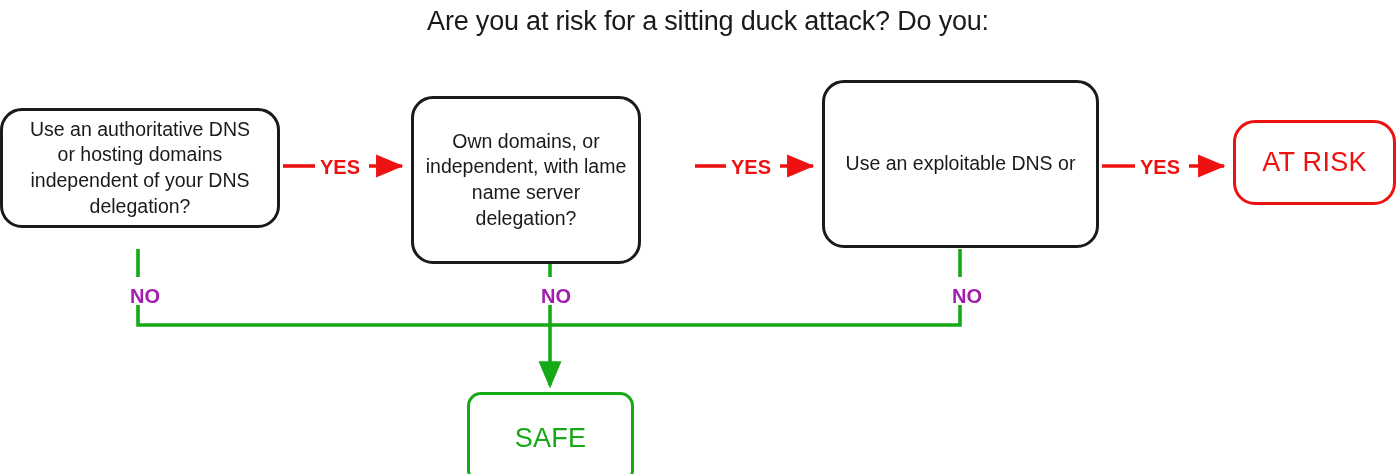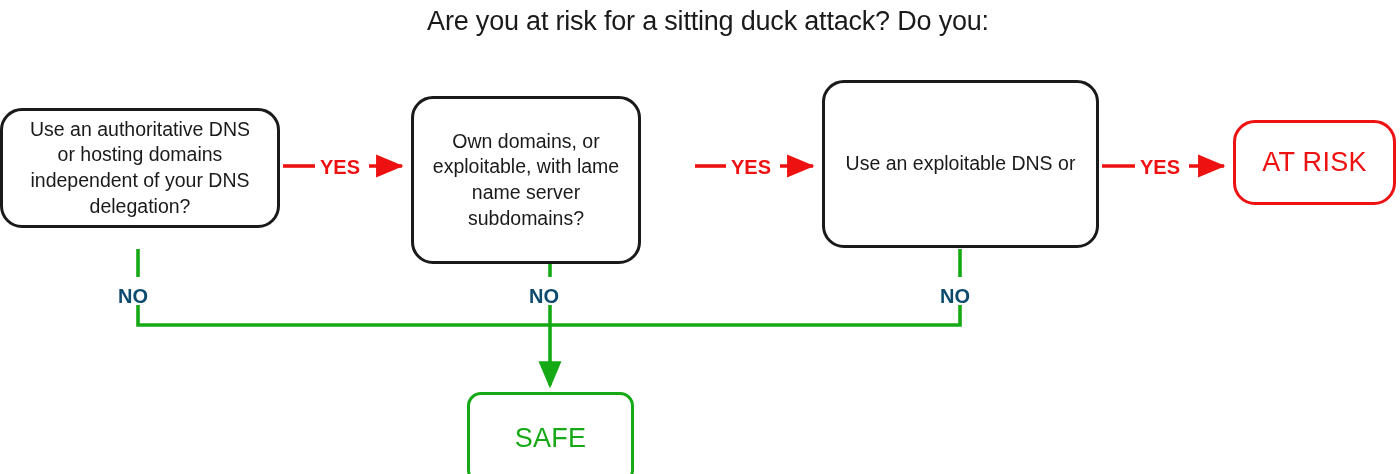--- a/index.html
+++ b/index.html
@@ -79,21 +79,21 @@
     color: #16a916;
   }
 
   .edge-label {
     position: absolute;
     font-size: 20px;
     font-weight: bold;
     white-space: nowrap;
   }
   .yes-label { color: #ee1111; text-align: right; }
-  .no-label  { color: #0c4a6e; }
+  .no-label  { color: #a21caf; margin-left: 12px; }
   #yes-1 { left: 320px;  top: 156px; }
   #yes-2 { left: 731px;  top: 156px; }
   #yes-3 { left: 1140px; top: 156px; }
   #no-1  { left: 118px;  top: 285px; }
   #no-2  { left: 529px;  top: 285px; }
   #no-3  { left: 940px;  top: 285px; }
 </style>
 </head>
 <body>
 
@@ -147,22 +147,22 @@
       <span>Use an authoritative DNS</span>
       <span>or hosting domains</span>
       <span>independent of your DNS</span>
       <span>delegation?</span>
     </div>
   </div>
 
   <div class="qbox" id="box-2">
     <div>
       <span>Own domains, or</span>
-      <span>exploitable, with lame</span>
-      <span>name server subdomains?</span>
+      <span>independent, with lame</span>
+      <span>name server delegation?</span>
     </div>
   </div>
 
   <div class="qbox" id="box-3">
     <div>
       <span>Use an exploitable DNS or</span>
     </div>
   </div>
 
   <div class="termbox" id="box-at-risk">

